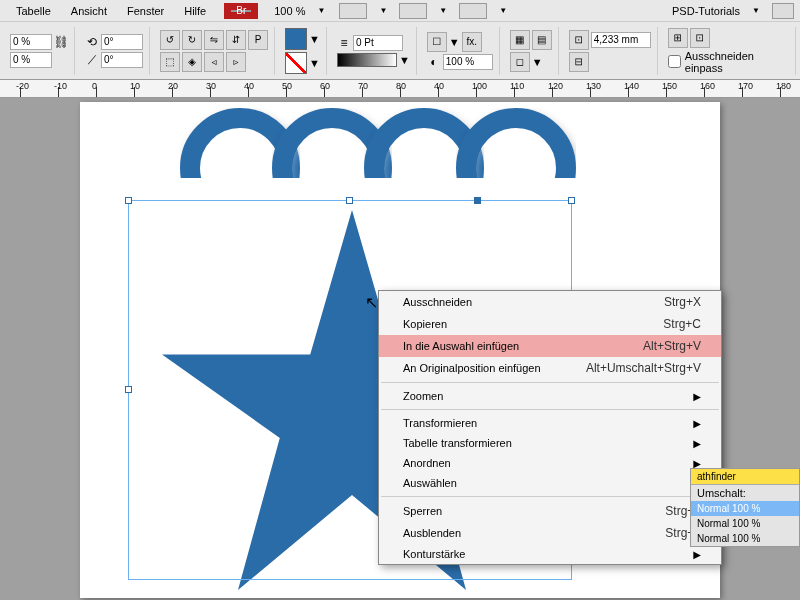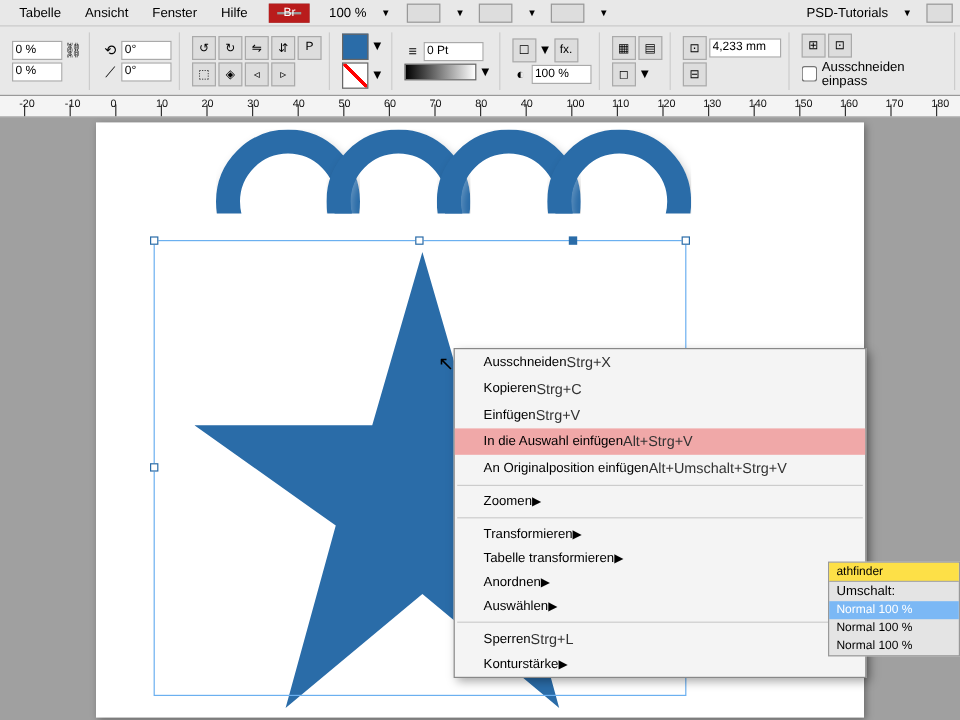--- a/index.html
+++ b/index.html
@@ -43,21 +43,21 @@
 .handle.tl { top: -4px; left: -4px; } .handle.tm { top: -4px; left: 50%; margin-left: -4px; } .handle.tr { top: -4px; right: -4px; }
 .handle.ml { top: 50%; left: -4px; margin-top: -4px; } .handle.mr { top: 50%; right: -4px; margin-top: -4px; }
 .anchor { position: absolute; top: -4px; left: 78%; width: 7px; height: 7px; background: #2a6ca8; }
 
 .star { position: absolute; top: 108px; left: 82px; width: 380px; height: 380px; }
 .star svg { width: 100%; height: 100%; }
 
 .cursor { position: absolute; font-size: 16px; color: #000; pointer-events: none; }
 
 .context-menu { position: absolute; top: 290px; left: 378px; width: 344px; background: #f4f4f4; border: 1px solid #888; box-shadow: 3px 3px 8px rgba(0,0,0,.35); }
-.context-menu .item { display: flex; align-items: center; padding: 4px 20px 4px 24px; font-size: 12px; }
+.context-menu .item { display: flex; justify-content: space-between; align-items: center; padding: 4px 20px 4px 24px; font-size: 12px; }
 .context-menu .item.highlight { background: #f0a8a8; }
 .context-menu .sep { height: 1px; background: #ccc; margin: 3px 2px; }
 .context-menu .arrow { font-size: 10px; }
 .context-menu .shortcut { color: #333; font-size: 12px; }
 
 .panel { position: absolute; right: 0; top: 468px; width: 110px; background: #e4e4e4; border: 1px solid #999; }
 .panel-tab { background: #fde047; padding: 2px 6px; font-size: 10px; border-bottom: 1px solid #aaa; }
 .panel-row { display: flex; justify-content: space-between; padding: 2px 6px; font-size: 10px; }
 .panel-row.sel { background: #7bb8f5; color: #fff; }
 </style>
@@ -256,24 +256,20 @@
 
 <div class="context-menu" id="ctxmenu">
     <div class="item">
       <span>Ausschneiden</span>
       <span class="shortcut">Strg+X</span>
     </div>
     <div class="item">
       <span>Kopieren</span>
       <span class="shortcut">Strg+C</span>
     </div>
-    <div class="item">
-      <span>Einfügen</span>
-      <span class="shortcut">Strg+V</span>
-    </div>
     <div class="item highlight">
       <span>In die Auswahl einfügen</span>
       <span class="shortcut">Alt+Strg+V</span>
     </div>
     <div class="item">
       <span>An Originalposition einfügen</span>
       <span class="shortcut">Alt+Umschalt+Strg+V</span>
     </div>
     <div class="sep"></div>
     <div class="item">
@@ -294,20 +290,24 @@
       <span class="arrow">▶</span>
     </div>
     <div class="item">
       <span>Auswählen</span>
       <span class="arrow">▶</span>
     </div>
     <div class="sep"></div>
     <div class="item">
       <span>Sperren</span>
       <span class="shortcut">Strg+L</span>
+    </div>
+    <div class="item">
+      <span>Ausblenden</span>
+      <span class="shortcut">Strg+3</span>
     </div>
     <div class="item">
       <span>Konturstärke</span>
       <span class="arrow">▶</span>
     </div>
   </div>
 
 <div class="panel">
   <div class="panel-tab">athfinder</div>
   <div class="panel-row">

